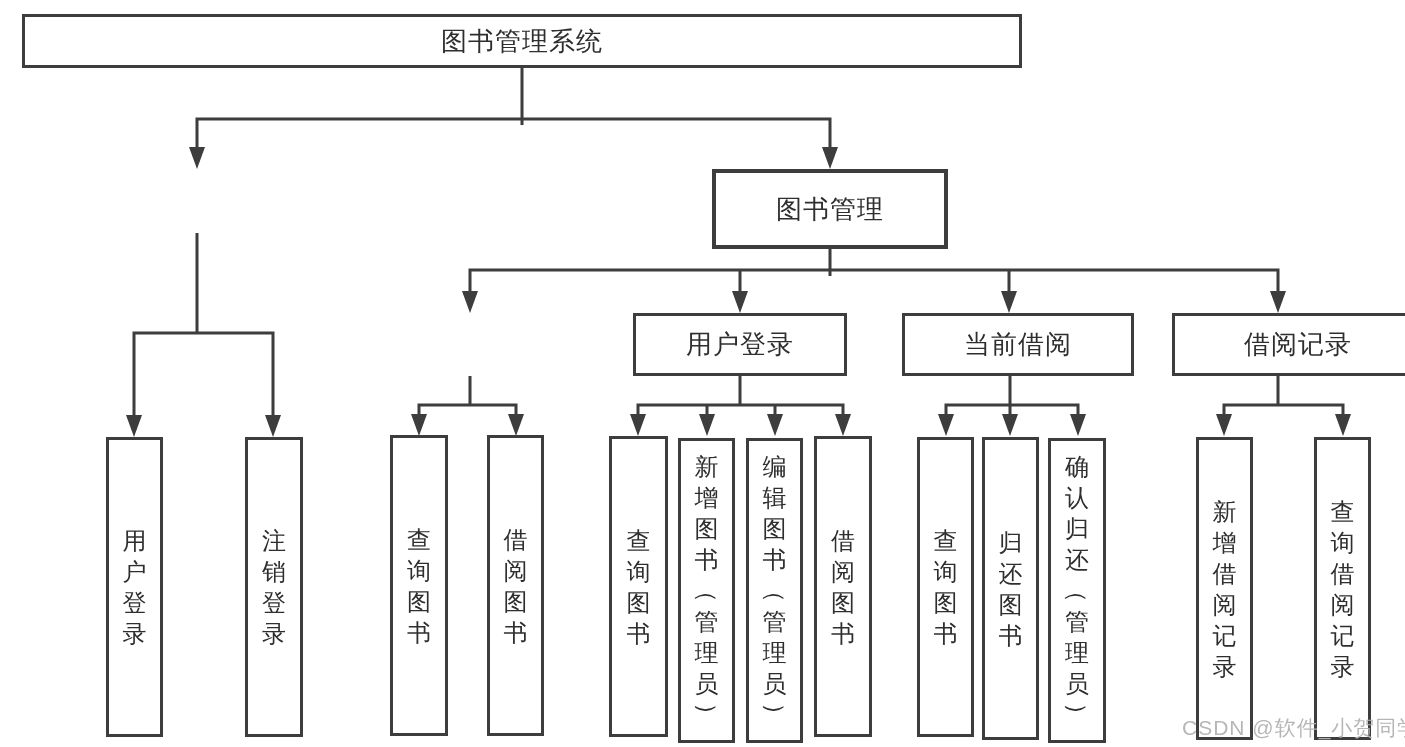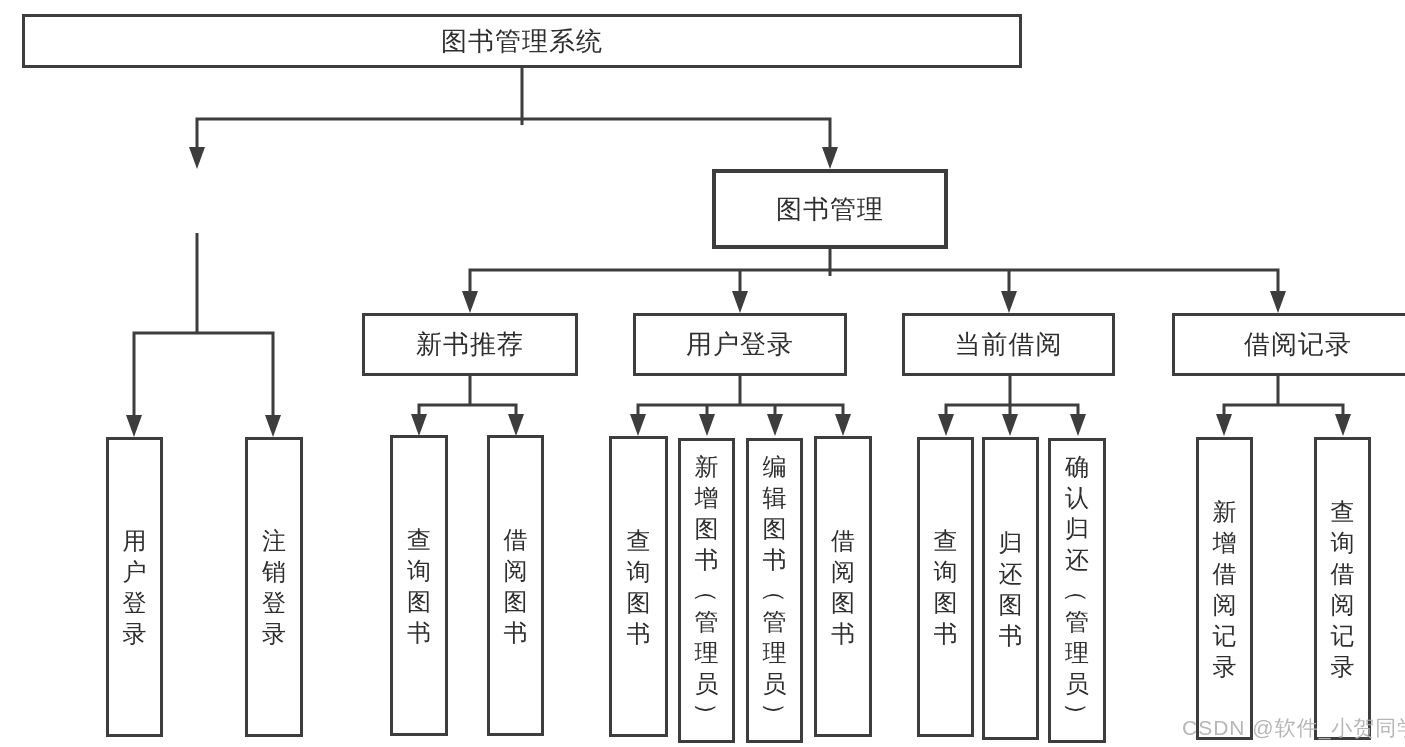--- a/index.html
+++ b/index.html
@@ -32,21 +32,21 @@
   .lvl1{border-width:4px;}
 
   
   .root{left:22px;top:14px;width:1000px;height:54px;}
   
   .n-user-login{left:80px;top:169px;width:235px;height:64px;}
   .n-book-mgmt{left:712px;top:169px;width:236px;height:80px;}
   
   .n-new-book{left:362px;top:313px;width:216px;height:63px;}
   .n-book-borrow{left:633px;top:313px;width:214px;height:63px;}
-  .n-cur-borrow{left:902px;top:313px;width:213px;height:63px;}
+  .n-cur-borrow{left:902px;top:313px;width:232px;height:63px;}
   .n-borrow-rec{left:1172px;top:313px;width:252px;height:63px;}
 
   
   .leaf{flex-direction:column;}
   .vlabel{display:flex;flex-direction:column;align-items:center;justify-content:center;height:100%;}
   .vchar{display:block;height:31px;line-height:31px;font-size:24px;text-align:center;}
   .vchar.rot{transform:rotate(90deg);}
 
   .lf-u1{left:106px;top:437px;width:57px;height:300px;}
   .lf-u2{left:245px;top:437px;width:58px;height:300px;}
@@ -122,23 +122,20 @@
   </svg>
 
   <div class="node root">
     <span class="hlabel">图书管理系统</span>
   </div>
 
   <div class="node lvl1 n-book-mgmt">
     <span class="hlabel">图书管理</span>
   </div>
 
-  <div class="node n-new-book">
-    <span class="hlabel">新书推荐</span>
-  </div>
   <div class="node n-book-borrow">
     <span class="hlabel">用户登录</span>
   </div>
   <div class="node n-cur-borrow">
     <span class="hlabel">当前借阅</span>
   </div>
   <div class="node n-borrow-rec">
     <span class="hlabel">借阅记录</span>
   </div>
 

